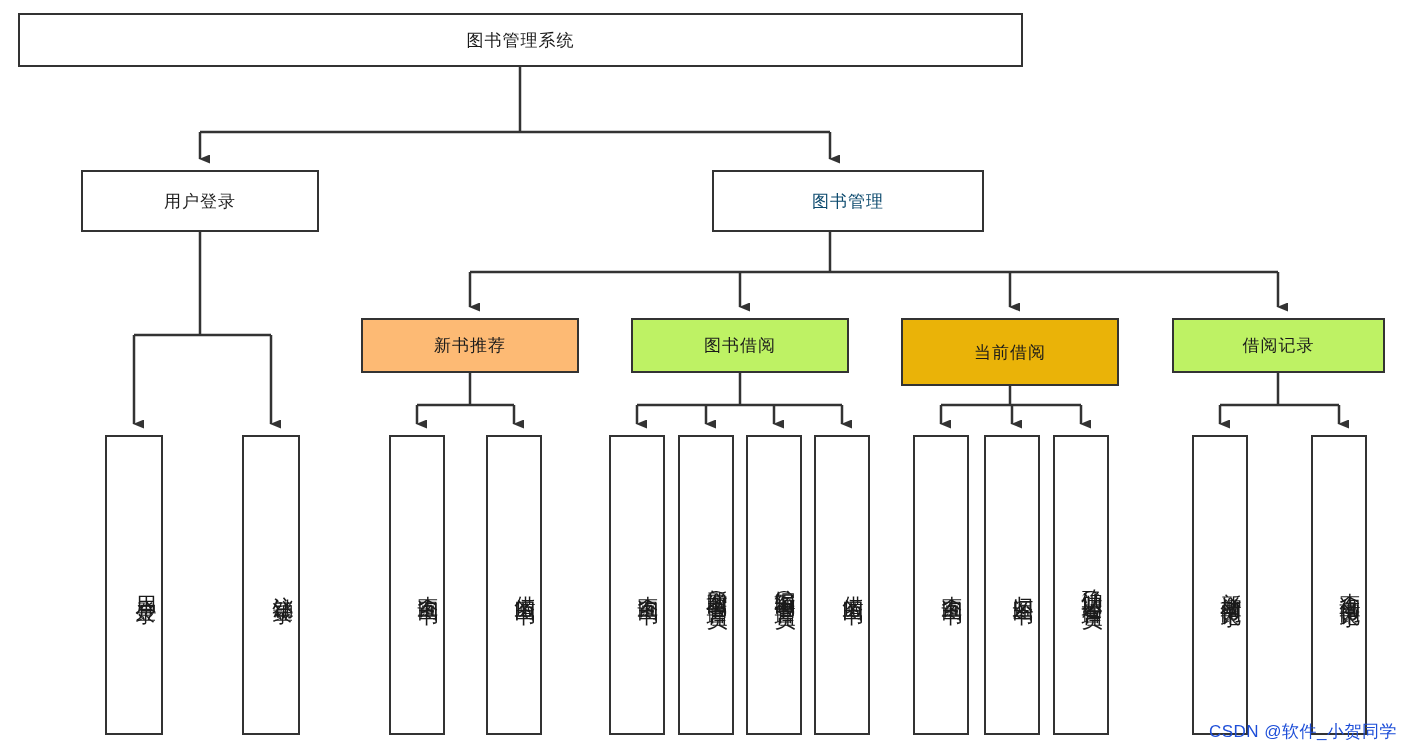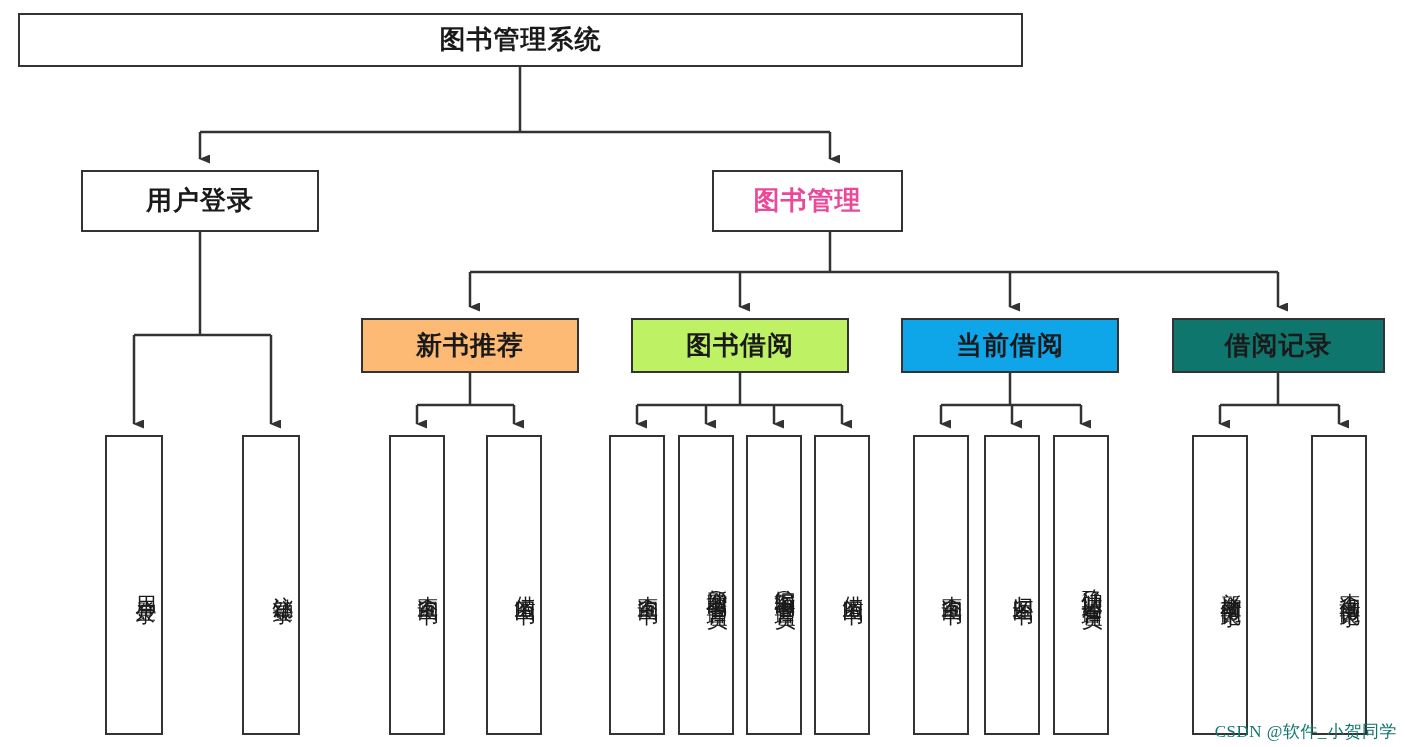--- a/index.html
+++ b/index.html
@@ -30,24 +30,23 @@
     position: absolute;
     box-sizing: border-box;
     background: #ffffff;
     border: 2px solid #333333;
     display: flex;
     align-items: center;
     justify-content: center;
     color: #1a1a1a;
   }
   .node.horizontal {
-    font-size: 26px;
+    font-size: 17px;
     letter-spacing: 1px;
     line-height: 1.2;
-    font-weight: bold;
   }
   .node.vertical {
     writing-mode: vertical-rl;
     text-orientation: upright;
     font-size: 21px;
     line-height: 1.45;
     letter-spacing: 3px;
     padding: 6px 0;
     align-items: flex-start;
     justify-content: center;
@@ -57,24 +56,24 @@
   }
   .node-label {
     display: block;
     white-space: pre-line;
   }
   #watermark {
     position: absolute;
     right: 8px;
     bottom: 4px;
     font-size: 17px;
-    color: #0f766e;
+    color: #1d4ed8;
     letter-spacing: 0.5px;
     white-space: nowrap;
-    font-family: Liberation Serif, serif;
+    font-family: Liberation Sans, sans-serif;
   }
 </style>
 </head>
 <body>
 
 <div id="diagram-root">
 
   <svg id="edges-layer" viewBox="0 0 1405 747" width="1405" height="747" xmlns="http://www.w3.org/2000/svg">
     <defs>
       <marker id="arrowhead" markerWidth="9" markerHeight="11" refX="4.5" refY="10" orient="auto" markerUnits="userSpaceOnUse">
@@ -118,33 +117,33 @@
       </g>
   </svg>
 
   <div id="nodes-layer">
       <div class="node horizontal" style="left: 18px; top: 13px; width: 1005px; height: 54px; border-color: rgb(51, 51, 51); background: rgb(255, 255, 255); color: rgb(26, 26, 26);">
         <span class="node-label">图书管理系统</span>
       </div>
       <div class="node horizontal" style="left: 81px; top: 170px; width: 238px; height: 62px; border-color: rgb(51, 51, 51); background: rgb(255, 255, 255); color: rgb(26, 26, 26);">
         <span class="node-label">用户登录</span>
       </div>
-      <div class="node horizontal" style="left: 712px; top: 170px; width: 191px; height: 62px; border-color: rgb(51, 51, 51); background: rgb(255, 255, 255); color: #ec4899;">
+      <div class="node horizontal" style="left: 712px; top: 170px; width: 272px; height: 62px; border-color: rgb(51, 51, 51); background: rgb(255, 255, 255); color: #0c4a6e;">
         <span class="node-label">图书管理</span>
       </div>
       <div class="node horizontal" style="left: 361px; top: 318px; width: 218px; height: 55px; border-color: rgb(51, 51, 51); background: #fdba74; color: rgb(26, 26, 26);">
         <span class="node-label">新书推荐</span>
       </div>
       <div class="node horizontal" style="left: 631px; top: 318px; width: 218px; height: 55px; border-color: rgb(51, 51, 51); background: #bef264; color: rgb(26, 26, 26);">
         <span class="node-label">图书借阅</span>
       </div>
-      <div class="node horizontal" style="left: 901px; top: 318px; width: 218px; height: 55px; border-color: rgb(51, 51, 51); background: #0ea5e9; color: rgb(26, 26, 26);">
+      <div class="node horizontal" style="left: 901px; top: 318px; width: 218px; height: 68px; border-color: rgb(51, 51, 51); background: #eab308; color: rgb(26, 26, 26);">
         <span class="node-label">当前借阅</span>
       </div>
-      <div class="node horizontal" style="left: 1172px; top: 318px; width: 213px; height: 55px; border-color: rgb(51, 51, 51); background: #0f766e; color: rgb(26, 26, 26);">
+      <div class="node horizontal" style="left: 1172px; top: 318px; width: 213px; height: 55px; border-color: rgb(51, 51, 51); background: #bef264; color: rgb(26, 26, 26);">
         <span class="node-label">借阅记录</span>
       </div>
       <div class="node vertical" style="left: 105px; top: 435px; width: 58px; height: 300px; border-color: rgb(51, 51, 51); background: rgb(255, 255, 255); color: rgb(26, 26, 26);">
         <span class="node-label">用户登录</span>
       </div>
       <div class="node vertical" style="left: 242px; top: 435px; width: 58px; height: 300px; border-color: rgb(51, 51, 51); background: rgb(255, 255, 255); color: rgb(26, 26, 26);">
         <span class="node-label">注销登录</span>
       </div>
       <div class="node vertical" style="left: 389px; top: 435px; width: 56px; height: 300px; border-color: rgb(51, 51, 51); background: rgb(255, 255, 255); color: rgb(26, 26, 26);">
         <span class="node-label">查询图书</span>

